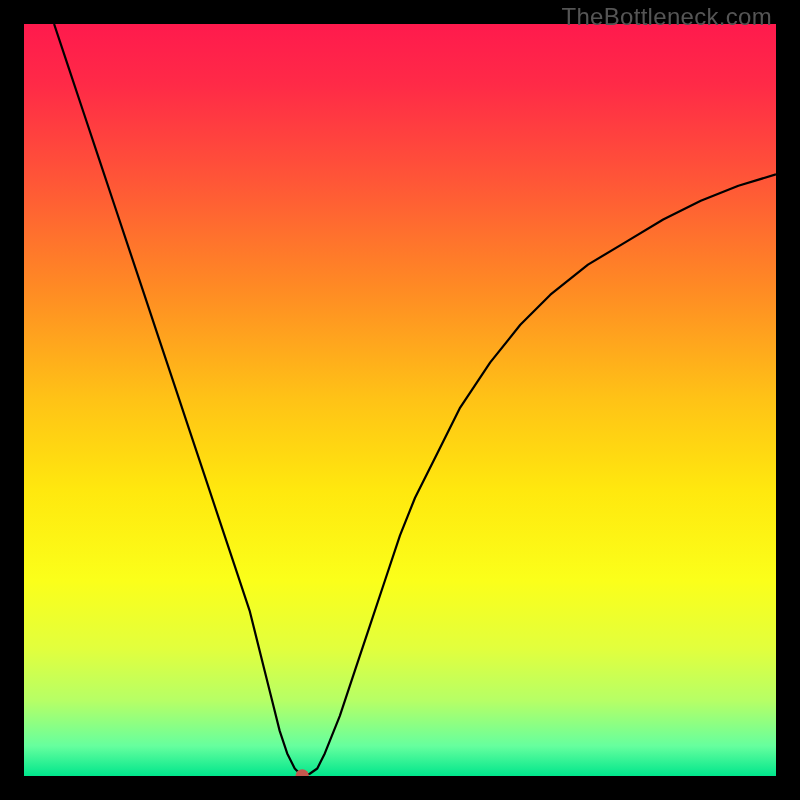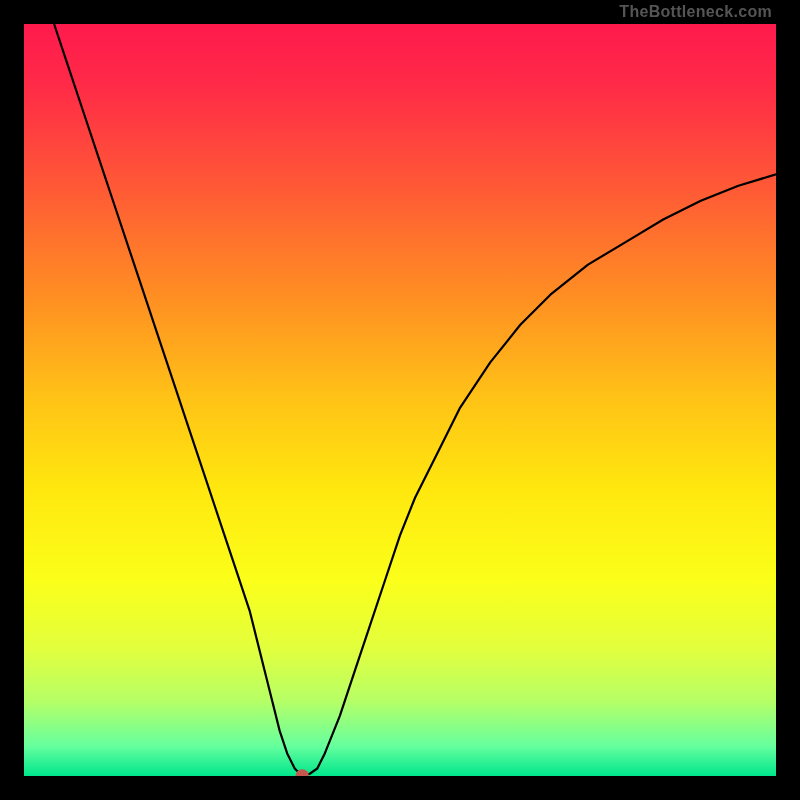--- a/index.html
+++ b/index.html
@@ -22,23 +22,23 @@
     left: 24px;
     top: 24px;
     width: 752px;
     height: 752px;
   }
   .watermark {
     position: absolute;
     top: 3px;
     right: 28px;
     color: #555;
-    font-size: 16px;
+    font-size: 24px;
     letter-spacing: 0.3px;
-    font-weight: 700;
+    font-weight: 400;
     user-select: none;
   }
 </style>
 </head>
 <body>
 
 <div class="frame">
   <svg class="plot" viewBox="0 0 100 100" preserveAspectRatio="none">
     <defs>
       <linearGradient id="bg-grad" x1="0" y1="0" x2="0" y2="1">

